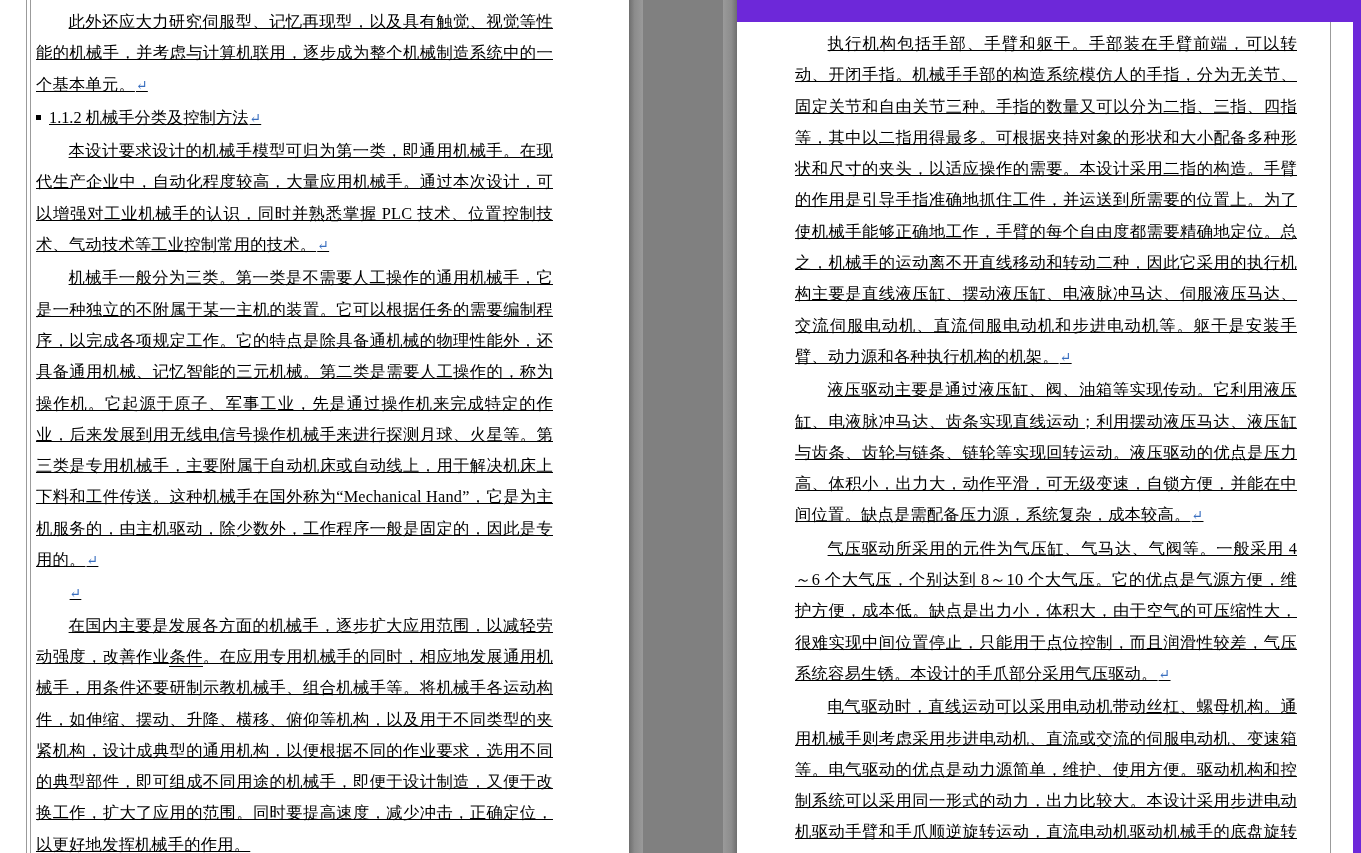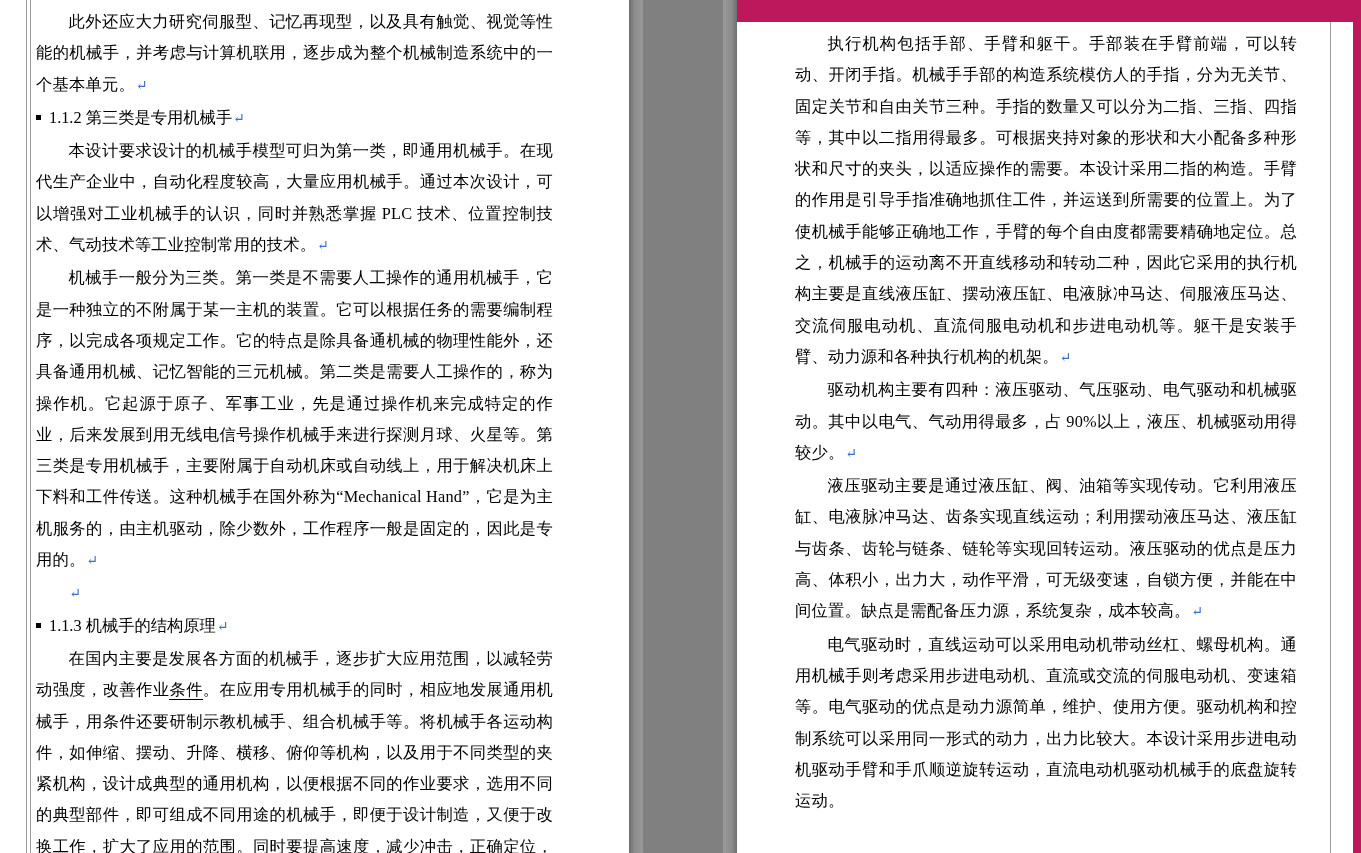--- a/index.html
+++ b/index.html
@@ -11,21 +11,22 @@
     width: 1361px;
     height: 853px;
     overflow: hidden;
     font-family: "Liberation Serif", "DejaVu Serif", serif;
   }
   .workspace {
     position: relative;
     width: 1361px;
     height: 853px;
     display: flex;
-    background: #be185d;
+    background: #6d28d9;
+    text-decoration: underline;
   }
   .page {
     position: relative;
     background: #ffffff;
     height: 853px;
     overflow: hidden;
     box-sizing: border-box;
   }
   .page-left {
     width: 629px;
@@ -121,51 +122,50 @@
 <div class="workspace">
 
   <div class="page page-left">
     <div class="margin-rule l1"></div>
     <div class="margin-rule l2"></div>
 
     <div class="doc-body">
 
       <p class="para"><span>此外还应大力研究伺服型、记忆再现型，以及具有触觉、视觉等性能的机械手，并考虑与计算机联用，逐步成为整个机械制造系统中的一个基本单元。</span><span class="pilcrow">↵</span></p>
 
-      <div class="heading"><span class="bullet-sq"></span><span>1.1.2 第三类是专用机械手</span><span class="pilcrow">↵</span></div>
+      <div class="heading"><span class="bullet-sq"></span><span>1.1.2 机械手分类及控制方法</span><span class="pilcrow">↵</span></div>
 
       <p class="para"><span>本设计要求设计的机械手模型可归为第一类，即通用机械手。在现代生产企业中，自动化程度较高，大量应用机械手。通过本次设计，可以增强对工业机械手的认识，同时并熟悉掌握 PLC 技术、位置控制技术、气动技术等工业控制常用的技术。</span><span class="pilcrow">↵</span></p>
 
       <p class="para"><span>机械手一般分为三类。第一类是不需要人工操作的通用机械手，它是一种独立的不附属于某一主机的装置。它可以根据任务的需要编制程序，以完成各项规定工作。它的特点是除具备通机械的物理性能外，还具备通用机械、记忆智能的三元机械。第二类是需要人工操作的，称为操作机。它起源于原子、军事工业，先是通过操作机来完成特定的作业，后来发展到用无线电信号操作机械手来进行探测月球、火星等。第三类是专用机械手，主要附属于自动机床或自动线上，用于解决机床上下料和工件传送。这种机械手在国外称为“Mechanical Hand”，它是为主机服务的，由主机驱动，除少数外，工作程序一般是固定的，因此是专用的。</span><span class="pilcrow">↵</span></p>
 
       <div class="blankline"><span class="pilcrow">↵</span></div>
 
-      <div class="heading"><span class="bullet-sq"></span><span>1.1.3 机械手的结构原理</span><span class="pilcrow">↵</span></div>
 
 
       <p class="para"><span>在国内主要是发展各方面的机械手，逐步扩大应用范围，以减轻劳动强度，改善作业<span class="underline-word">条件</span>。在应用专用机械手的同时，相应地发展通用机械手，用条件还要研制示教机械手、组合机械手等。将机械手各运动构件，如伸缩、摆动、升降、横移、俯仰等机构，以及用于不同类型的夹紧机构，设计成典型的通用机构，以便根据不同的作业要求，选用不同的典型部件，即可组成不同用途的机械手，即便于设计制造，又便于改换工作，扩大了应用的范围。同时要提高速度，减少冲击，正确定位，以更好地发挥机械手的作用。</span></p>
 
     </div>
   </div>
 
   <div class="gutter">
     <div class="gutter-inner"></div>
     <div class="gutter-inner2"></div>
   </div>
 
   <div class="page page-right">
     <div class="margin-rule r1"></div>
 
     <div class="doc-body">
 
       <p class="para"><span>执行机构包括手部、手臂和躯干。手部装在手臂前端，可以转动、开闭手指。机械手手部的构造系统模仿人的手指，分为无关节、固定关节和自由关节三种。手指的数量又可以分为二指、三指、四指等，其中以二指用得最多。可根据夹持对象的形状和大小配备多种形状和尺寸的夹头，以适应操作的需要。本设计采用二指的构造。手臂的作用是引导手指准确地抓住工件，并运送到所需要的位置上。为了使机械手能够正确地工作，手臂的每个自由度都需要精确地定位。总之，机械手的运动离不开直线移动和转动二种，因此它采用的执行机构主要是直线液压缸、摆动液压缸、电液脉冲马达、伺服液压马达、交流伺服电动机、直流伺服电动机和步进电动机等。躯干是安装手臂、动力源和各种执行机构的机架。</span><span class="pilcrow">↵</span></p>
 
-      <p class="para"><span>驱动机构主要有四种：液压驱动、气压驱动、电气驱动和机械驱动。其中以电气、气动用得最多，占 90%以上，液压、机械驱动用得较少。</span><span class="pilcrow">↵</span></p>
 
       <p class="para"><span>液压驱动主要是通过液压缸、阀、油箱等实现传动。它利用液压缸、电液脉冲马达、齿条实现直线运动；利用摆动液压马达、液压缸与齿条、齿轮与链条、链轮等实现回转运动。液压驱动的优点是压力高、体积小，出力大，动作平滑，可无级变速，自锁方便，并能在中间位置。缺点是需配备压力源，系统复杂，成本较高。</span><span class="pilcrow">↵</span></p>
 
+      <p class="para"><span>气压驱动所采用的元件为气压缸、气马达、气阀等。一般采用 4～6 个大气压，个别达到 8～10 个大气压。它的优点是气源方便，维护方便，成本低。缺点是出力小，体积大，由于空气的可压缩性大，很难实现中间位置停止，只能用于点位控制，而且润滑性较差，气压系统容易生锈。本设计的手爪部分采用气压驱动。</span><span class="pilcrow">↵</span></p>
 
       <p class="para"><span>电气驱动时，直线运动可以采用电动机带动丝杠、螺母机构。通用机械手则考虑采用步进电动机、直流或交流的伺服电动机、变速箱等。电气驱动的优点是动力源简单，维护、使用方便。驱动机构和控制系统可以采用同一形式的动力，出力比较大。本设计采用步进电动机驱动手臂和手爪顺逆旋转运动，直流电动机驱动机械手的底盘旋转运动。</span></p>
 
     </div>
   </div>
 
 </div>
 
 </body></html>

